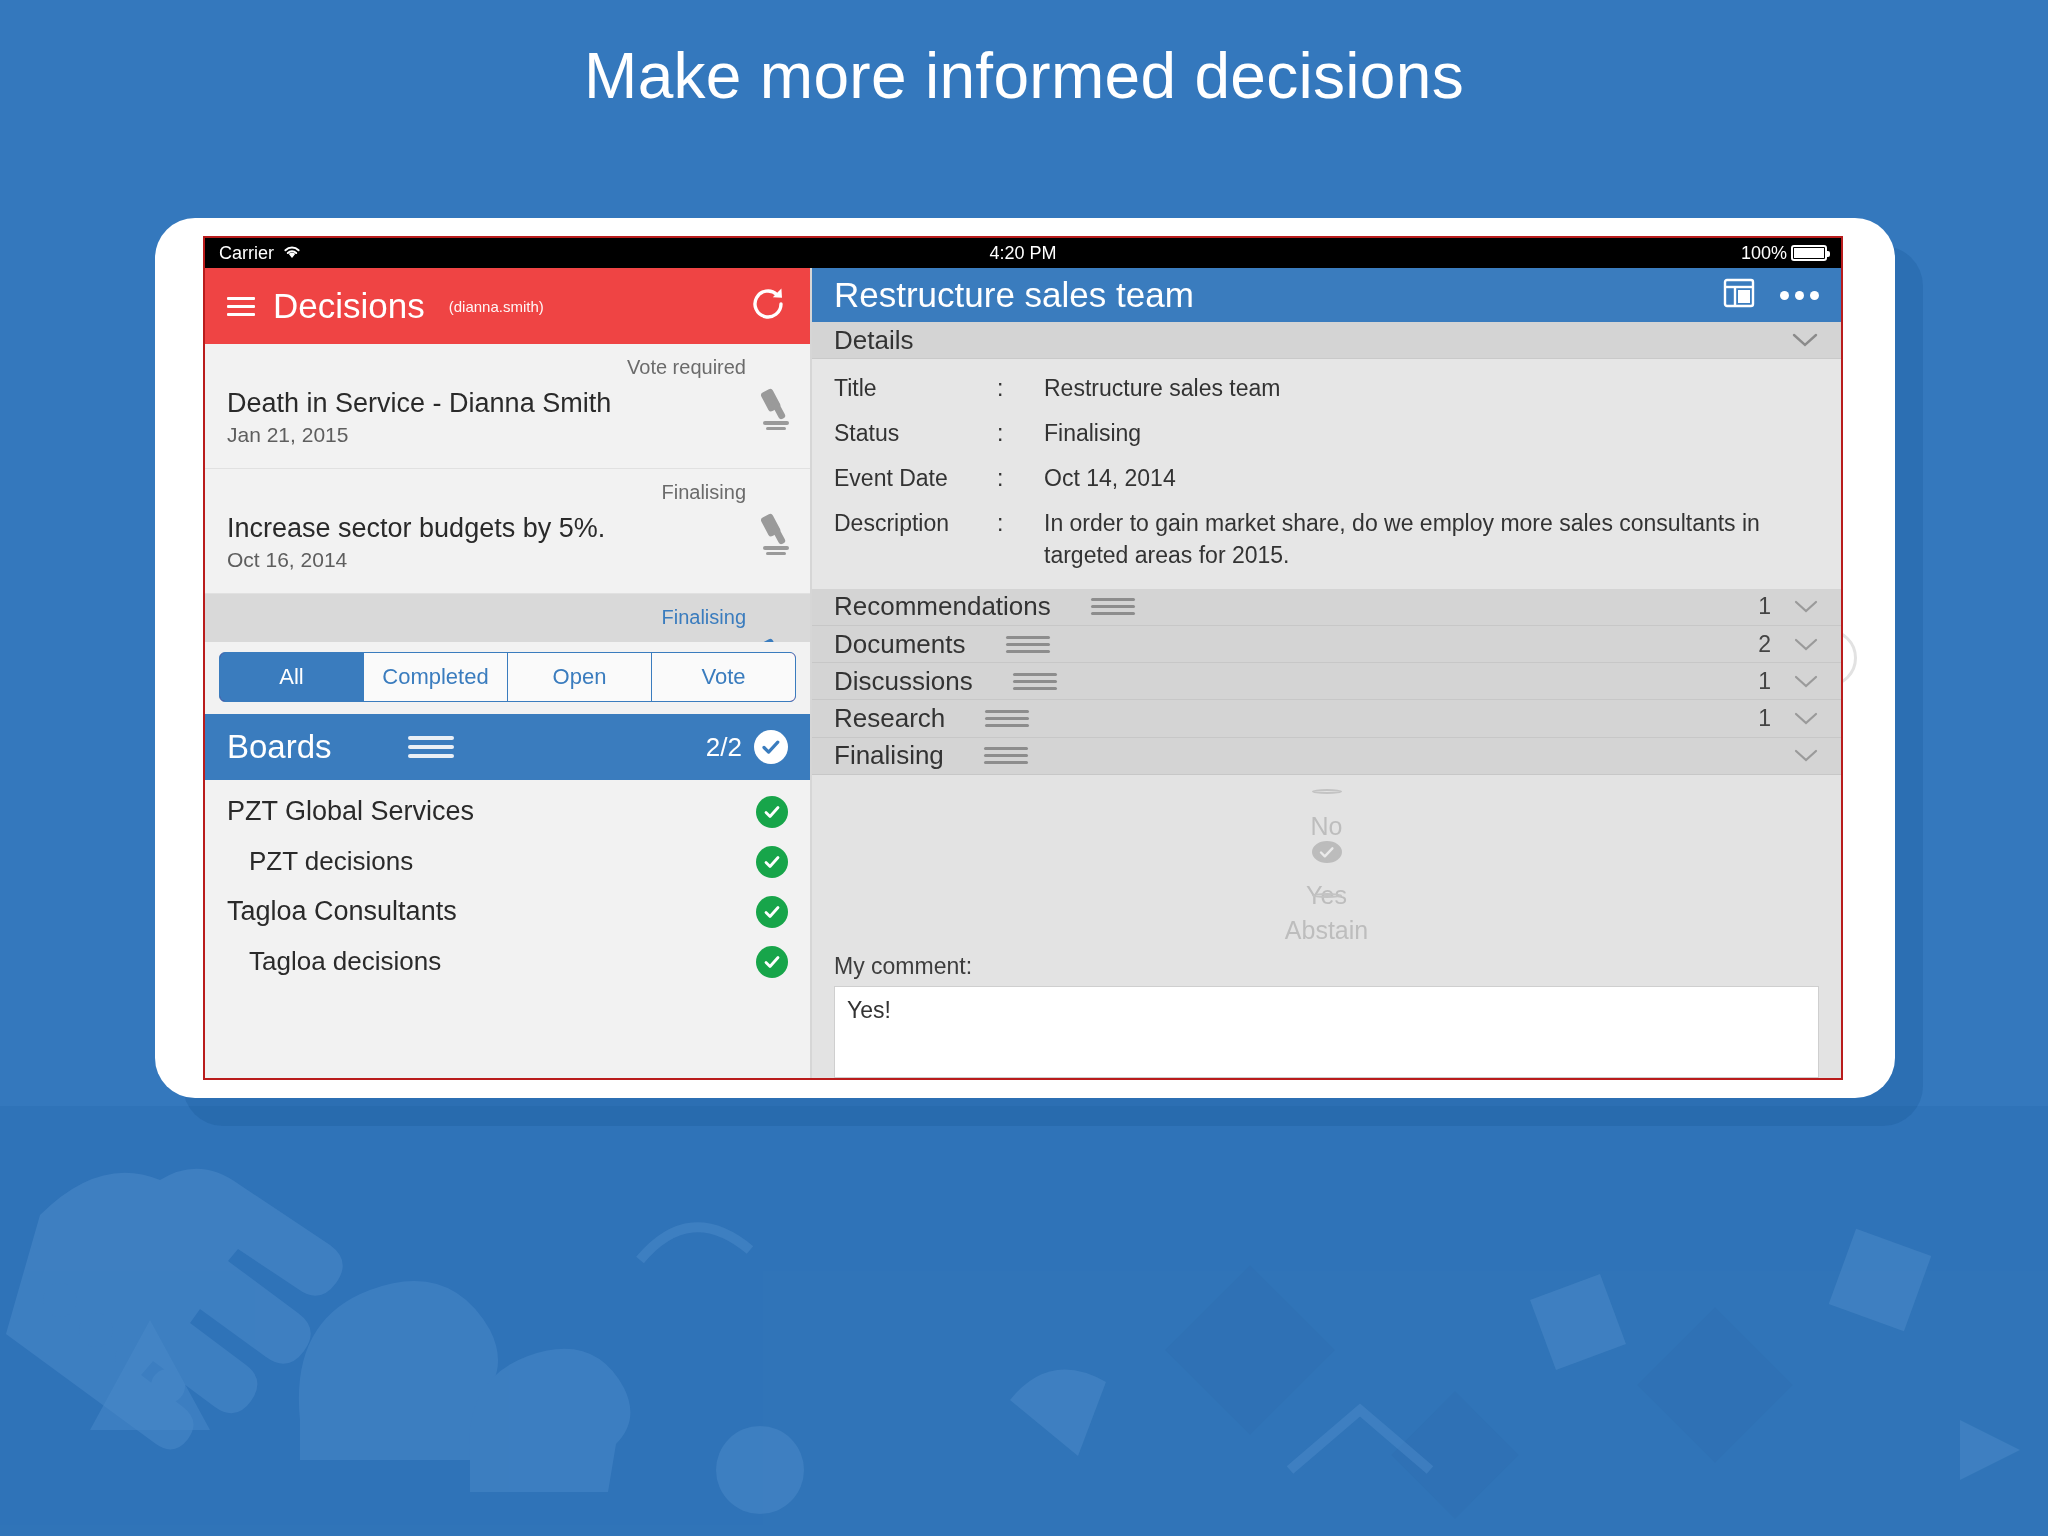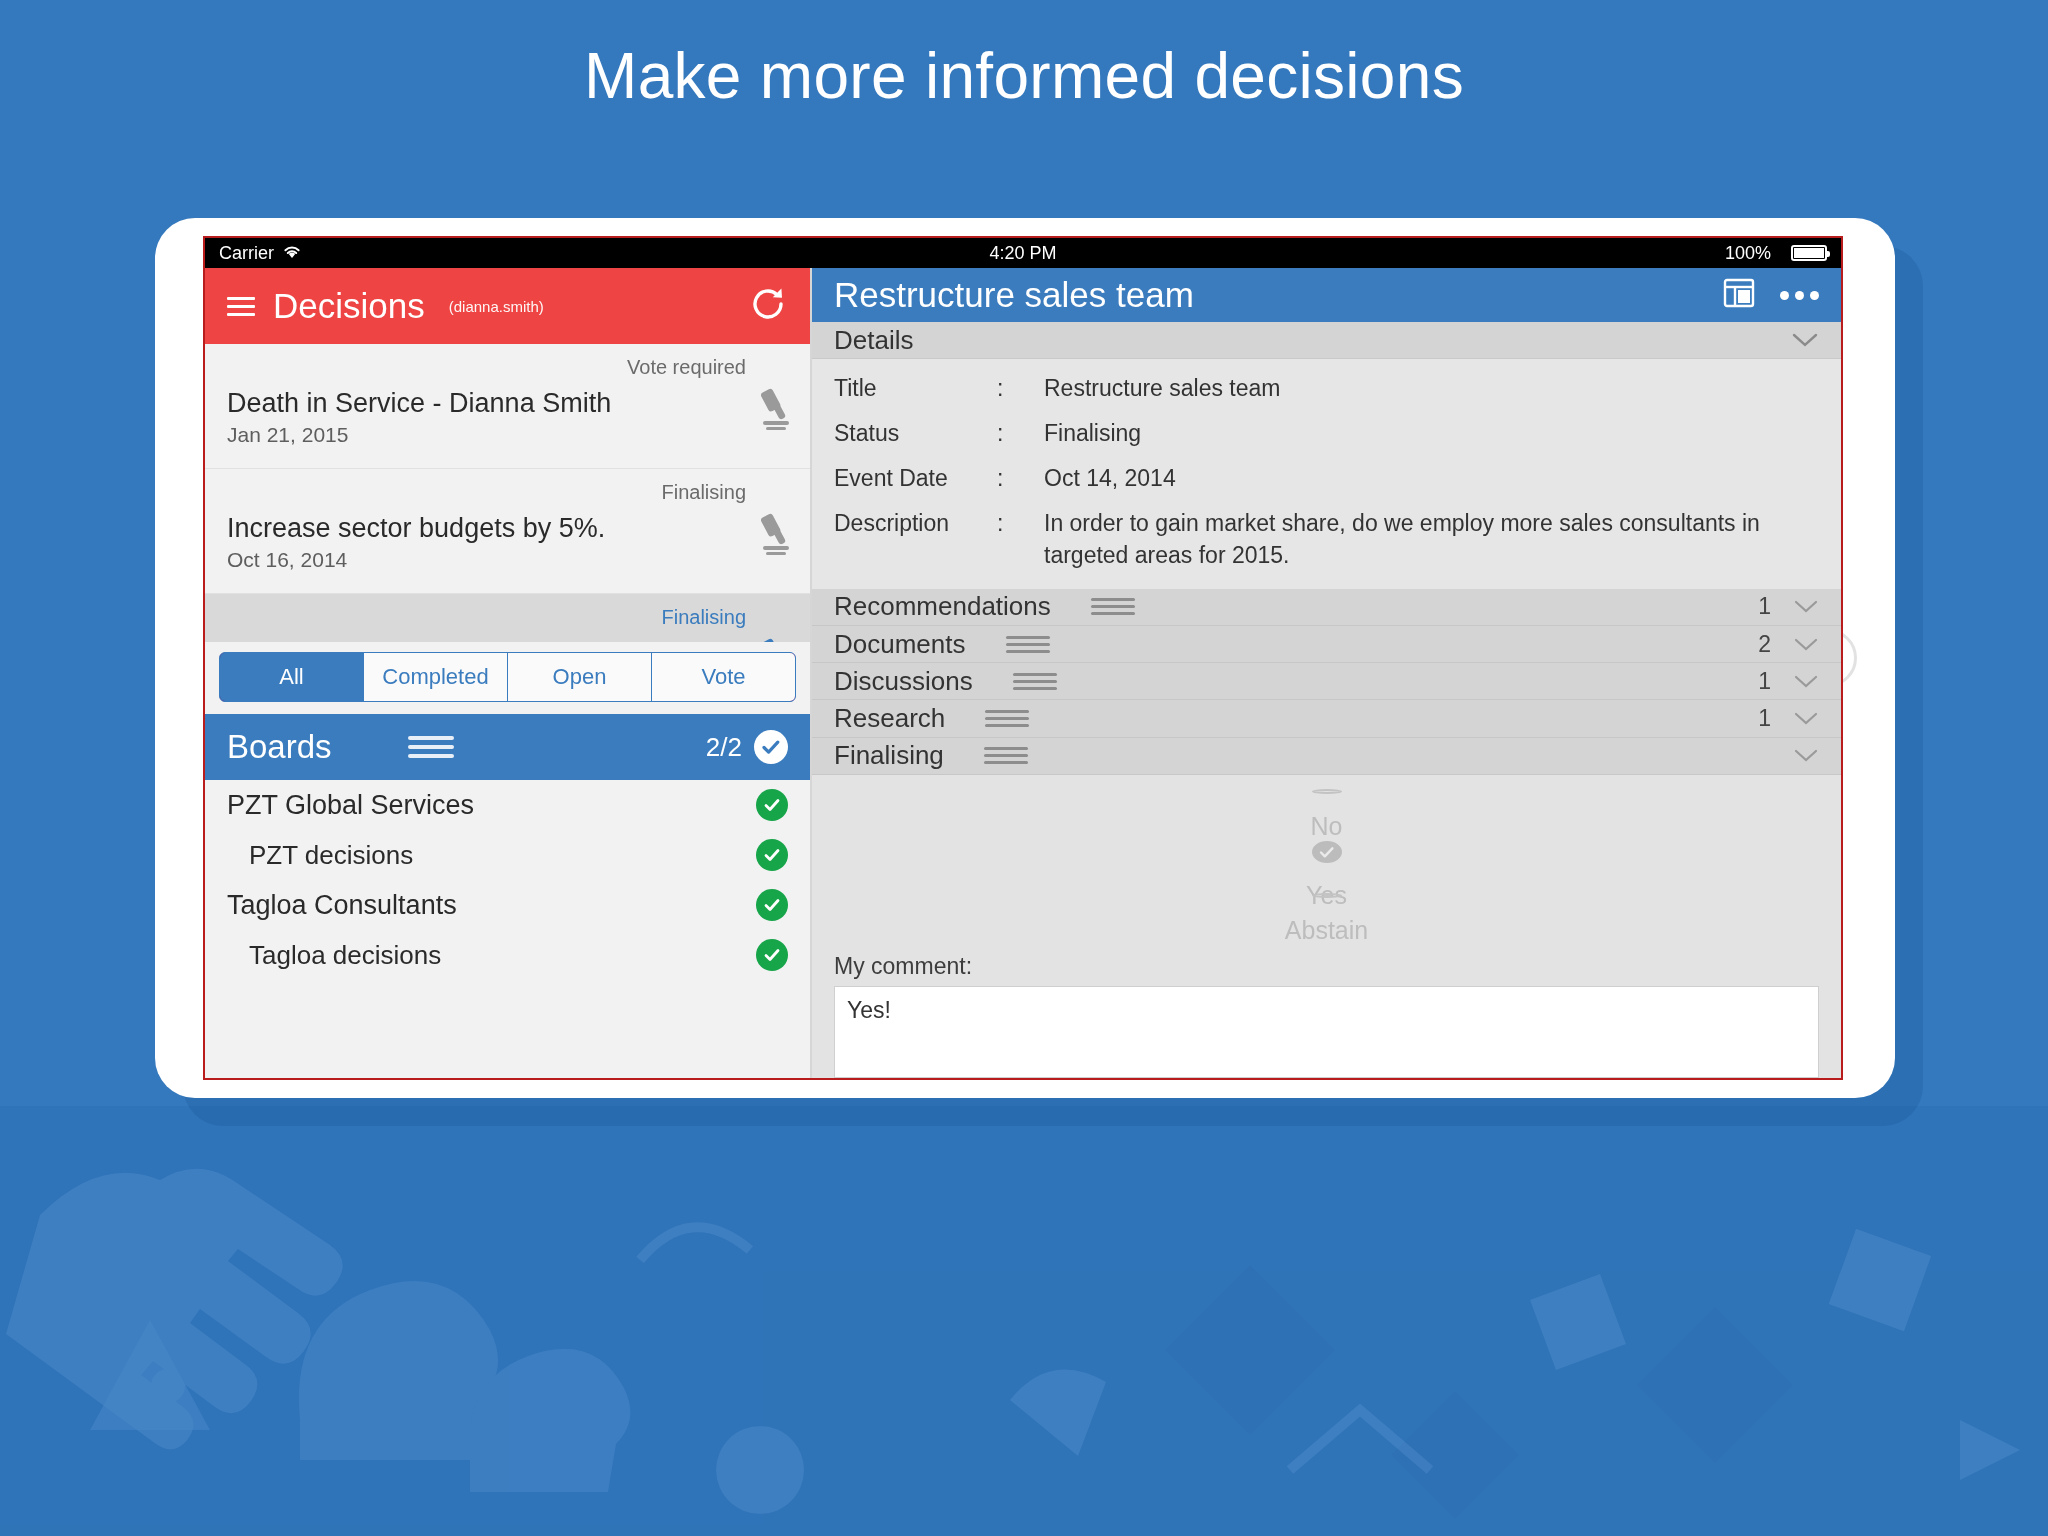--- a/index.html
+++ b/index.html
@@ -77,21 +77,21 @@
     display: flex; align-items: center;
     font-size: 18px; padding: 0 14px;
     position: relative;
   }
   .sb-left { display: flex; align-items: center; gap: 8px; }
   .sb-center {
     position: absolute; left: 0; right: 0; text-align: center;
     font-size: 18px; pointer-events: none;
   }
   .sb-right {
-    margin-left: auto; display: flex; align-items: center; gap: 20px;
+    margin-left: auto; display: flex; align-items: center; gap: 4px;
     position: relative; z-index: 2;
   }
   .battery {
     width: 36px; height: 16px; border: 2px solid #fff; border-radius: 3px;
     position: relative; display: inline-block;
   }
   .battery::after {
     content: ""; position: absolute; right: -5px; top: 4px;
     width: 3px; height: 6px; background: #fff; border-radius: 0 2px 2px 0;
   }
@@ -149,21 +149,21 @@
   .boards-title { font-size: 33px; }
   .boards-grip { margin-left: 76px; width: 46px; display: flex; flex-direction: column; gap: 5px; }
   .boards-grip i { height: 4px; background: #e9eff6; border-radius: 2px; display: block; }
   .boards-count { margin-left: auto; font-size: 26px; display: flex; align-items: center; gap: 12px; }
   .check-white {
     width: 34px; height: 34px; border-radius: 50%; background: #fff;
     display: flex; align-items: center; justify-content: center;
   }
   .board-list { flex: 1; background: #f2f2f2; }
   .board-row {
-    display: flex; align-items: center;
+    display: flex; align-items: flex-start;
     padding: 16px 22px; height: 50px;
     font-size: 27px; color: #2a2a2a;
   }
   .board-row.child { padding-left: 44px; font-size: 26px; }
   .check-green {
     margin-left: auto;
     width: 32px; height: 32px; border-radius: 50%; background: #17a54a;
     display: flex; align-items: center; justify-content: center;
   }
 

